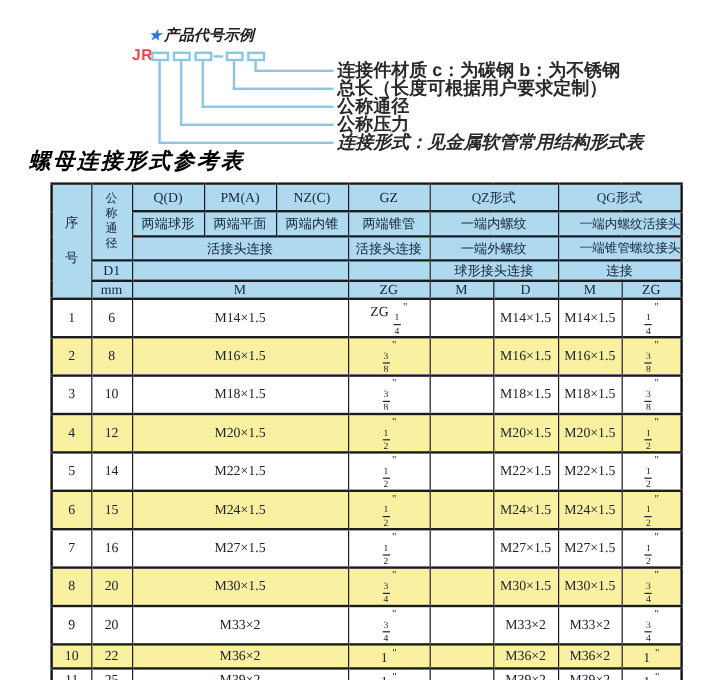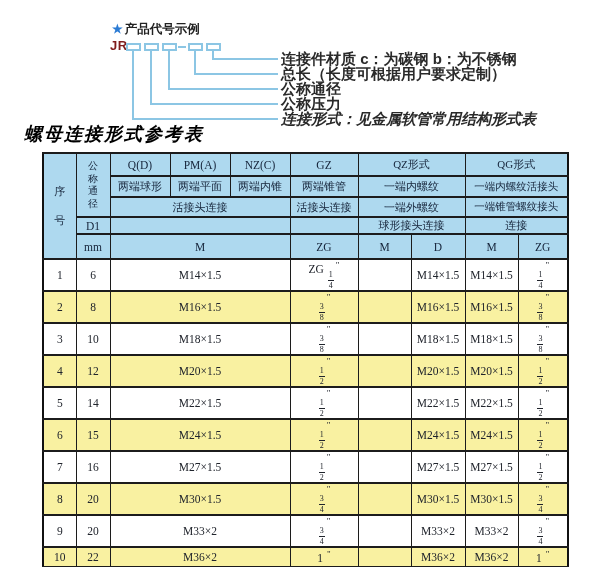--- a/index.html
+++ b/index.html
@@ -1,23 +1,23 @@
 <!DOCTYPE html>
 <html><head>
 <meta charset="utf-8">
 <style>
   html,body{margin:0;padding:0;}
   body{
     width:600px;height:567px;background:#ffffff;position:relative;
     font-family:"Liberation Sans",sans-serif;overflow:hidden;
   }
   
-  .dg-heading{position:absolute;left:112px;top:21px;font-size:12.5px;font-weight:bold;color:#222;white-space:nowrap;}
+  .dg-heading{position:absolute;left:124px;top:21px;font-size:12.5px;font-weight:bold;color:#222;white-space:nowrap;font-style:italic;}
   .dg-heading .star{color:#2b7bd4;margin-right:2px;font-size:12px;}
-  .jr{position:absolute;left:110px;top:38px;font-size:13px;font-weight:bold;color:#7f1d1d;letter-spacing:.5px;}
+  .jr{position:absolute;left:110px;top:38px;font-size:13px;font-weight:bold;color:#ef4444;letter-spacing:.5px;}
   .pbox{position:absolute;top:43px;width:15px;height:8px;border:2px solid #8cc6e4;background:#fff;box-sizing:border-box;}
   .dash{position:absolute;top:46px;left:178px;width:8px;height:2px;background:#8cc6e4;}
   .vline,.hline{position:absolute;background:#8cc6e4;}
   .vline{width:2px;}
   .hline{height:2px;}
   .code-label{position:absolute;left:281px;height:13px;line-height:13px;font-size:15px;font-weight:bold;color:#2a2a2a;white-space:nowrap;}
   
   .tbl-title{
     position:absolute;left:24px;top:122px;
     font-family:"Liberation Serif",serif;font-size:18px;font-weight:bold;font-style:italic;
@@ -30,23 +30,23 @@
     font-family:"Liberation Serif",serif;
   }
   th,td{
     border:1px solid #1c1c1c;border-top-width:2px;border-bottom-width:2px;
     text-align:center;vertical-align:middle;padding:0;overflow:hidden;
   }
   table{border:2px solid #111;}
   th{background:#aed9ef;font-size:11px;font-weight:normal;color:#15243a;}
   td{font-size:11.5px;color:#20242c;background:#fff;}
   tr.alt td{background:#f9f1a1;}
-  .hr1{height:23px;} .hr2{height:21px;margin-top:30px;} .hr3{height:20px;} .hr4{height:14px;} .hr5{height:25px;}
+  .hr1{height:23px;} .hr2{height:21px;margin-top:30px;} .hr3{height:20px;} .hr4{height:14px;} .hr5{height:15px;}
   tbody tr{height:19.8px;}
-  .small{font-size:10.5px;}
+  .small{font-size:10.5px;text-align:right;}
   .latin{font-size:11.5px;margin-top:15px;}
   .vert div{line-height:1.25;font-size:10px;}
   .vseq div{margin:15px 0;font-size:11px;}
   
   .frac{display:inline-flex;flex-direction:column;align-items:center;line-height:1;font-size:8px;vertical-align:-4px;margin:0 1px;}
   .fn{border-bottom:1px solid currentColor;padding:0 1px 1px;}
   .fd{padding-top:1px;}
   .inch{font-size:9px;vertical-align:5px;margin-left:1px;}
 </style>
 </head>

